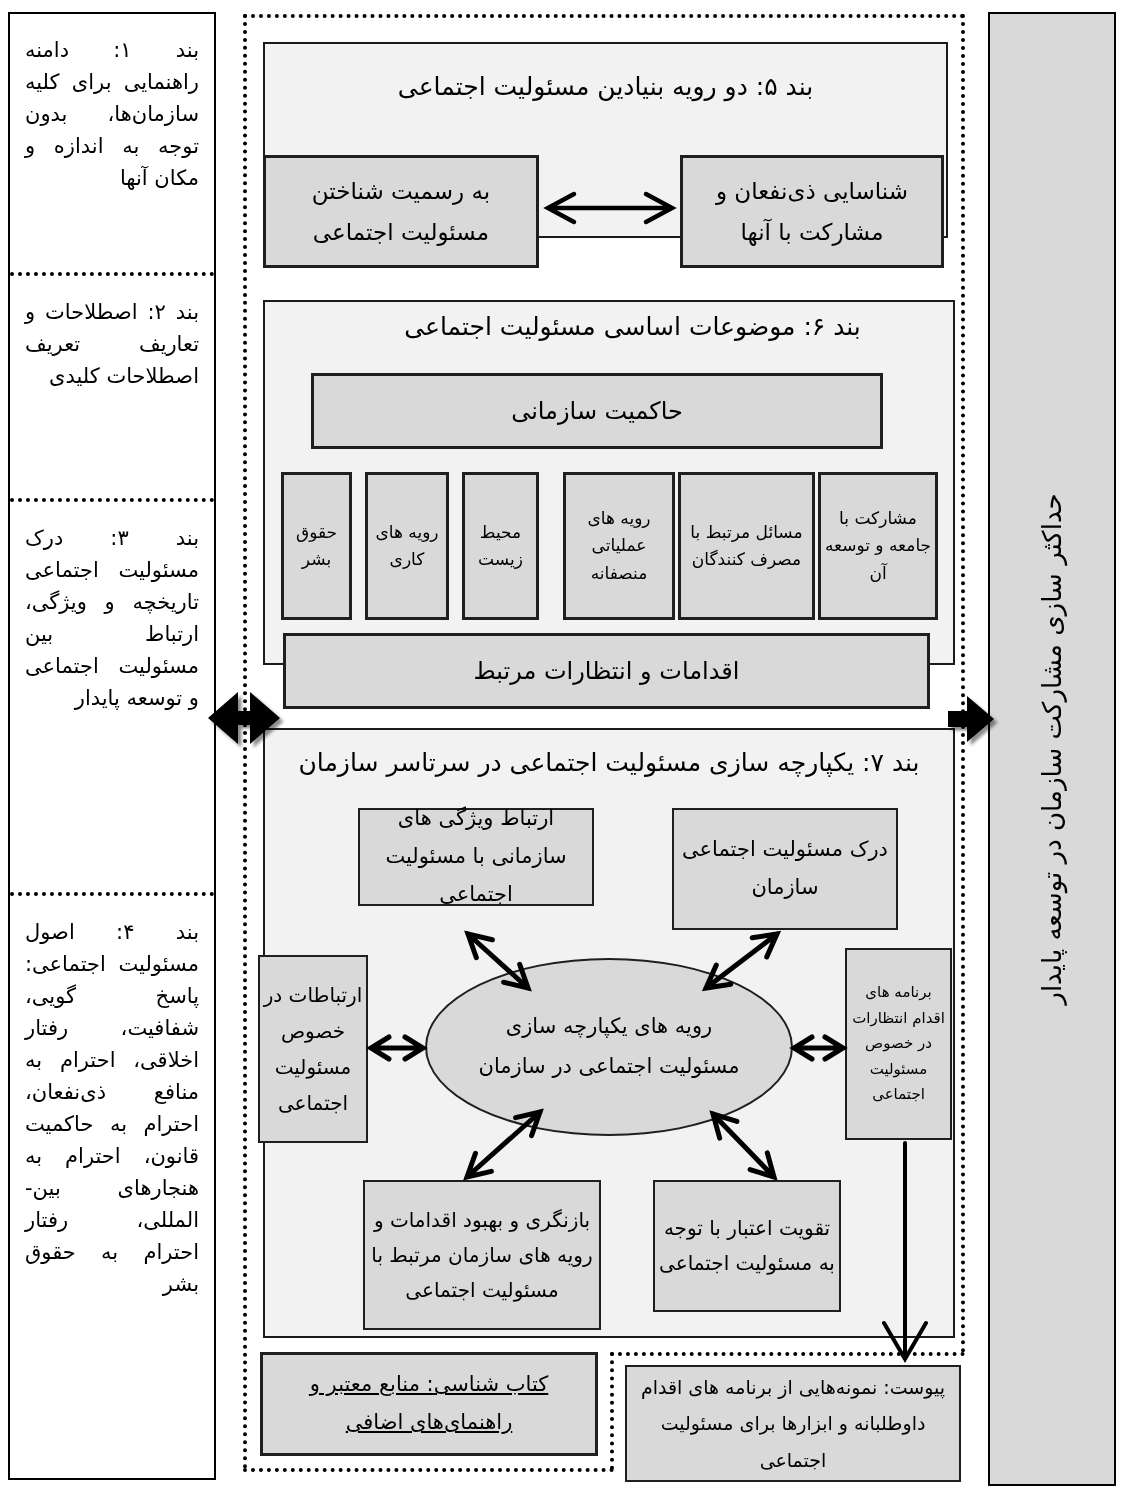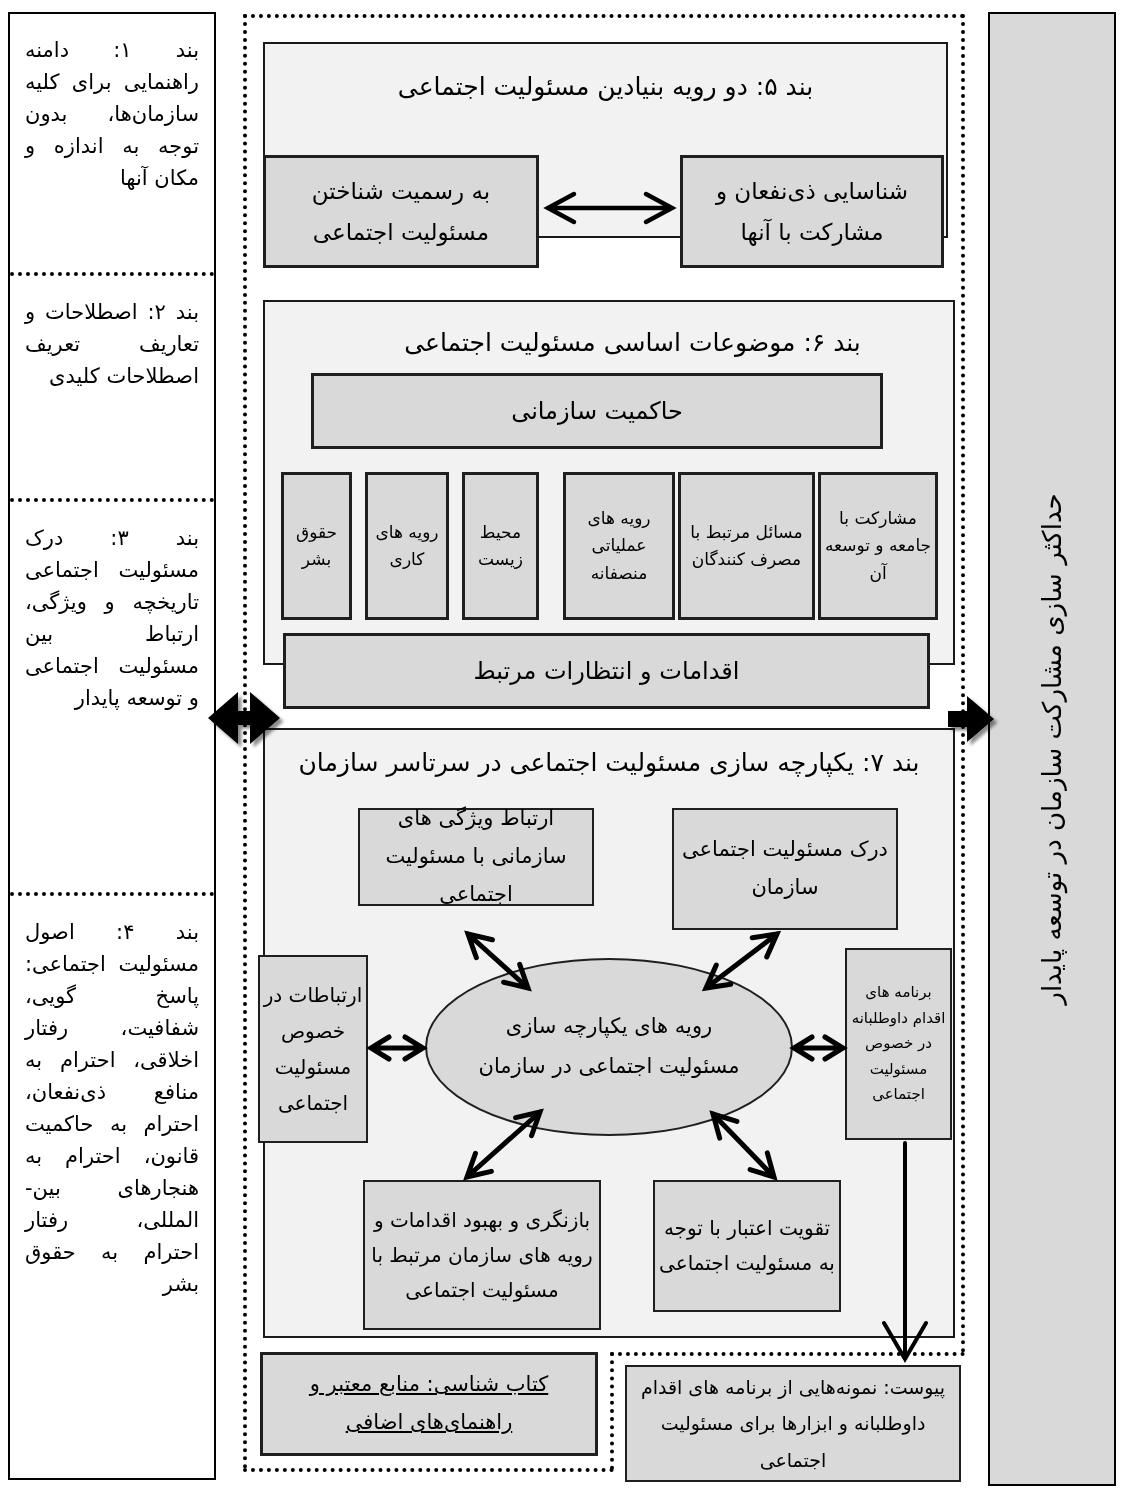--- a/index.html
+++ b/index.html
@@ -50,21 +50,21 @@
     <div class="ptitle" style="top:28px;">بند ۵: دو رویه بنیادین مسئولیت اجتماعی</div>
   </div>
   <div class="abs box" style="left:263px;top:155px;width:276px;height:113px;font-size:23px;line-height:1.75;padding:4px;">
     <span>به رسمیت شناختن مسئولیت اجتماعی</span>
   </div>
   <div class="abs box" style="left:680px;top:155px;width:264px;height:113px;font-size:23px;line-height:1.75;padding:4px;">
     <span>شناسایی ذی‌نفعان و مشارکت با آنها</span>
   </div>
 
   <div class="abs panel" style="left:263px;top:300px;width:692px;height:365px;">
-    <div class="ptitle" style="top:26px;margin-left:47px;">بند ۶: موضوعات اساسی مسئولیت اجتماعی</div>
+    <div class="ptitle" style="top:10px;margin-left:47px;">بند ۶: موضوعات اساسی مسئولیت اجتماعی</div>
   </div>
   <div class="abs box" style="left:311px;top:373px;width:572px;height:76px;font-size:24px;border-width:3.5px;">
     <span>حاکمیت سازمانی</span>
   </div>
   <div class="abs box" style="left:281px;top:472px;width:71px;height:148px;font-size:17px;line-height:1.6;border-width:3.5px;padding:2px;">
     <span>حقوق بشر</span>
   </div>
   <div class="abs box" style="left:365px;top:472px;width:84px;height:148px;font-size:17px;line-height:1.6;border-width:3.5px;padding:2px;">
     <span>رویه های کاری</span>
   </div>
@@ -90,21 +90,21 @@
   <div class="abs box" style="left:358px;top:808px;width:236px;height:98px;font-size:21px;line-height:1.8;border-width:2.5px;padding:4px;">
     <span>ارتباط ویژگی های سازمانی با مسئولیت اجتماعی</span>
   </div>
   <div class="abs box" style="left:672px;top:808px;width:226px;height:122px;font-size:21px;line-height:1.8;border-width:2.5px;padding:4px;">
     <span>درک مسئولیت اجتماعی سازمان</span>
   </div>
   <div class="abs box" style="left:258px;top:955px;width:110px;height:188px;font-size:20px;line-height:1.8;border-width:2.5px;padding:3px;">
     <span>ارتباطات در خصوص مسئولیت اجتماعی</span>
   </div>
   <div class="abs box" style="left:845px;top:948px;width:107px;height:192px;font-size:15px;line-height:1.7;border-width:2.5px;padding:3px;">
-    <span>برنامه های اقدام داوطلبانه در خصوص مسئولیت اجتماعی</span>
+    <span>برنامه های اقدام انتظارات در خصوص مسئولیت اجتماعی</span>
   </div>
   <div class="abs box" style="left:425px;top:958px;width:368px;height:178px;border-radius:50%;border-width:2px;font-size:21px;line-height:1.9;padding:10px 40px;">
     <span>رویه های یکپارچه سازی مسئولیت اجتماعی در سازمان</span>
   </div>
   <div class="abs box" style="left:363px;top:1180px;width:238px;height:150px;font-size:20px;line-height:1.75;border-width:2.5px;padding:4px;">
     <span>بازنگری و بهبود اقدامات و رویه های سازمان مرتبط با مسئولیت اجتماعی</span>
   </div>
   <div class="abs box" style="left:653px;top:1180px;width:188px;height:132px;font-size:20px;line-height:1.75;border-width:2.5px;padding:4px;">
     <span>تقویت اعتبار با توجه به مسئولیت اجتماعی</span>
   </div>

